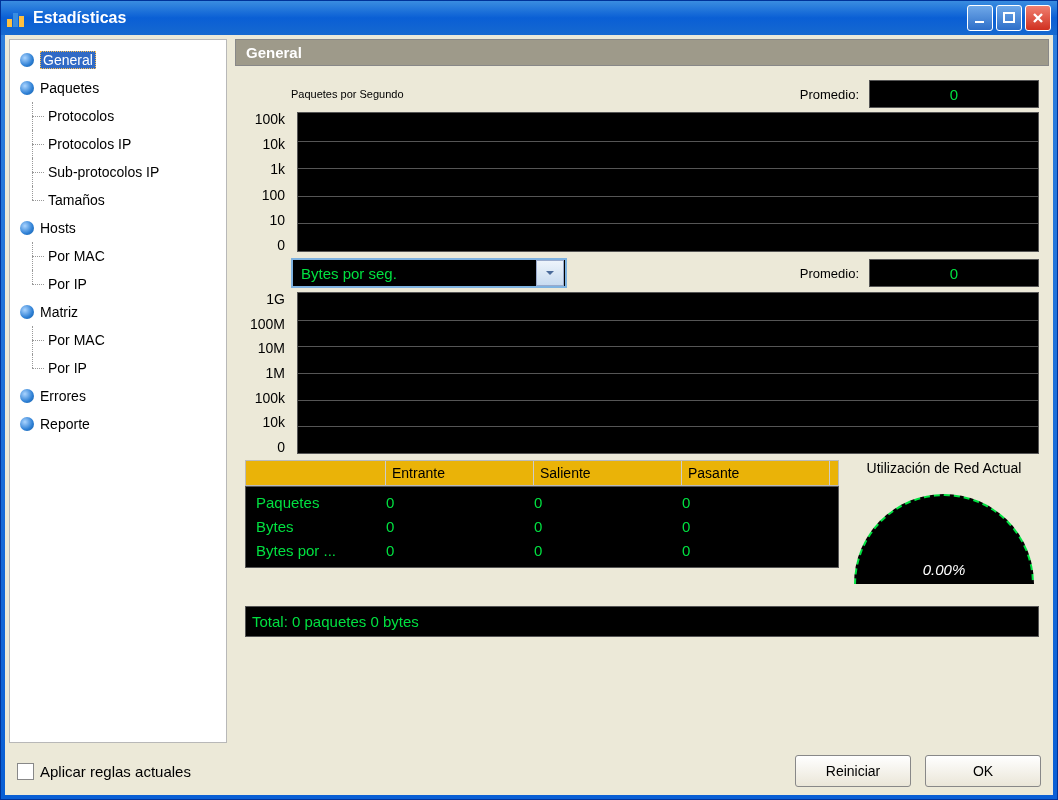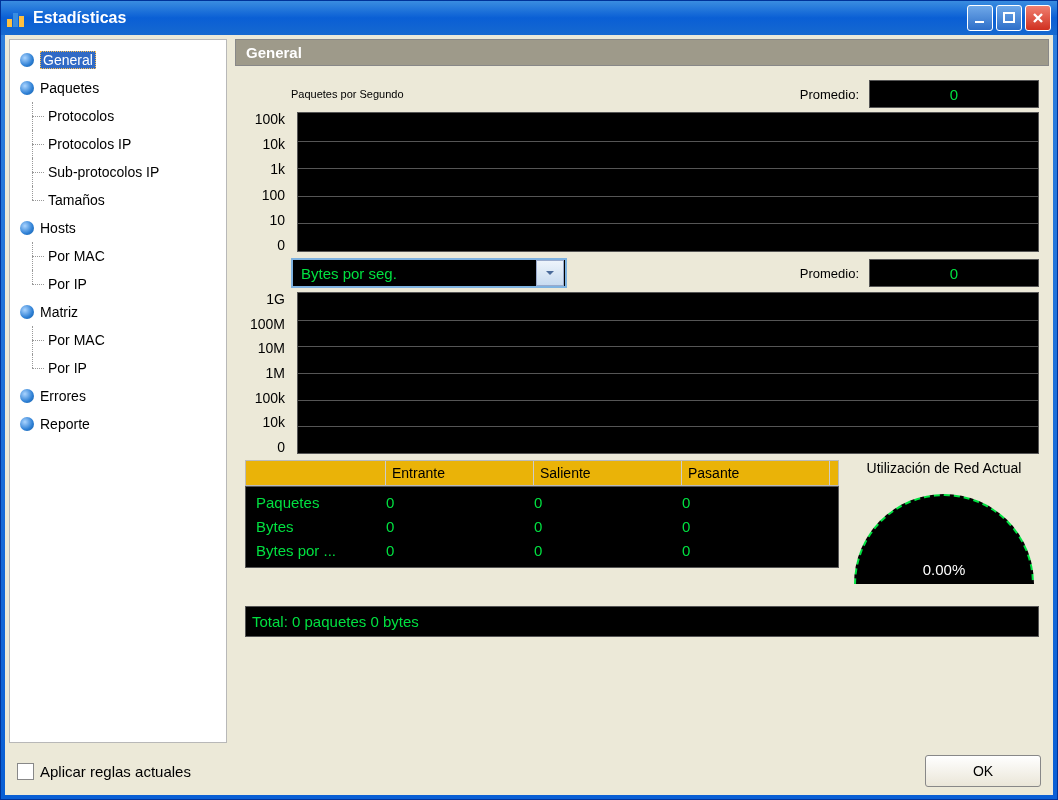--- a/index.html
+++ b/index.html
@@ -238,20 +238,21 @@
 .gauge-wrap {
   width: 190px;
   text-align: center;
 }
 .gauge-title { font-size: 14px; margin-bottom: 6px; }
 .gauge {
   width: 180px; height: 92px;
   position: relative;
   margin: 16px auto;
   overflow: hidden;
+  font-style: italic;
 }
 .gauge-arc {
   width: 180px; height: 180px;
   border-radius: 50%;
   background: #000;
   border: 2px dashed #00e040;
   position: absolute;
   top: 2px;
 }
 .gauge-value {
@@ -475,16 +476,17 @@
         </div>
       </div>
     </div>
 
     <div class="footer">
       <div class="checkbox-wrap">
         <div class="checkbox"></div>
         <span class="footer-label">Aplicar reglas actuales</span>
       </div>
       <div class="spacer"></div>
+      <button class="btn">Reiniciar</button>
       <button class="btn">OK</button>
     </div>
   </div>
 </div>
 
 </body></html>

